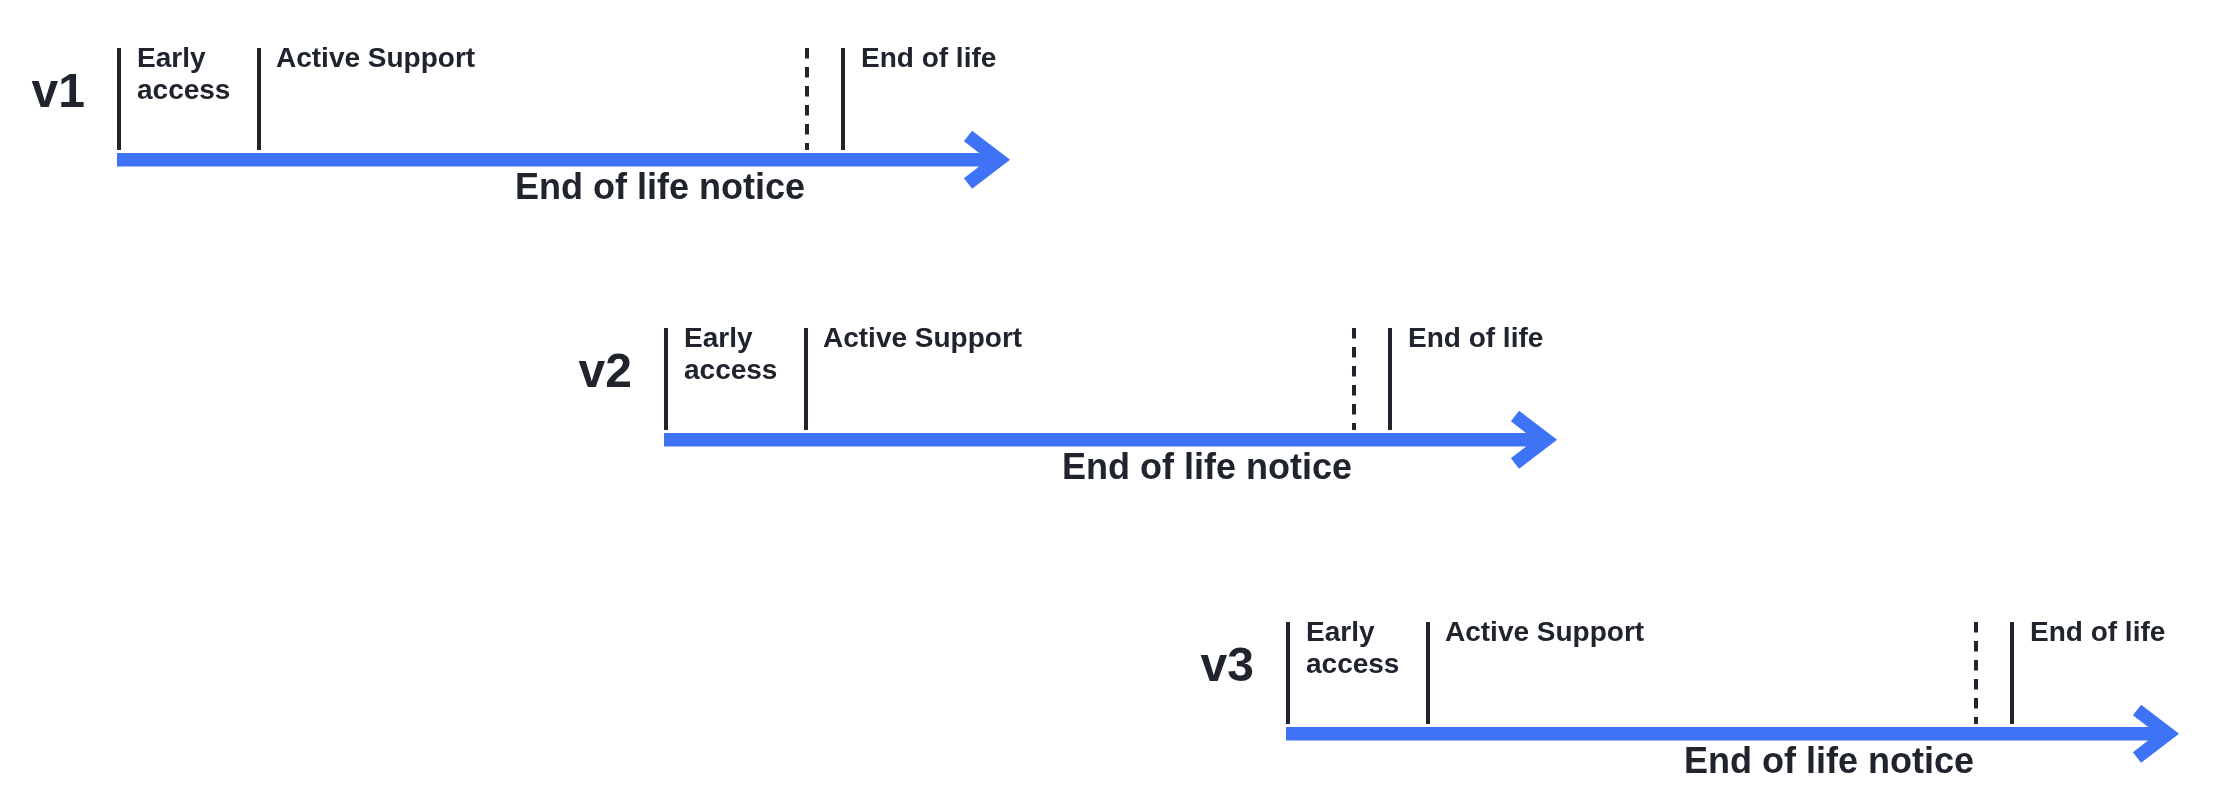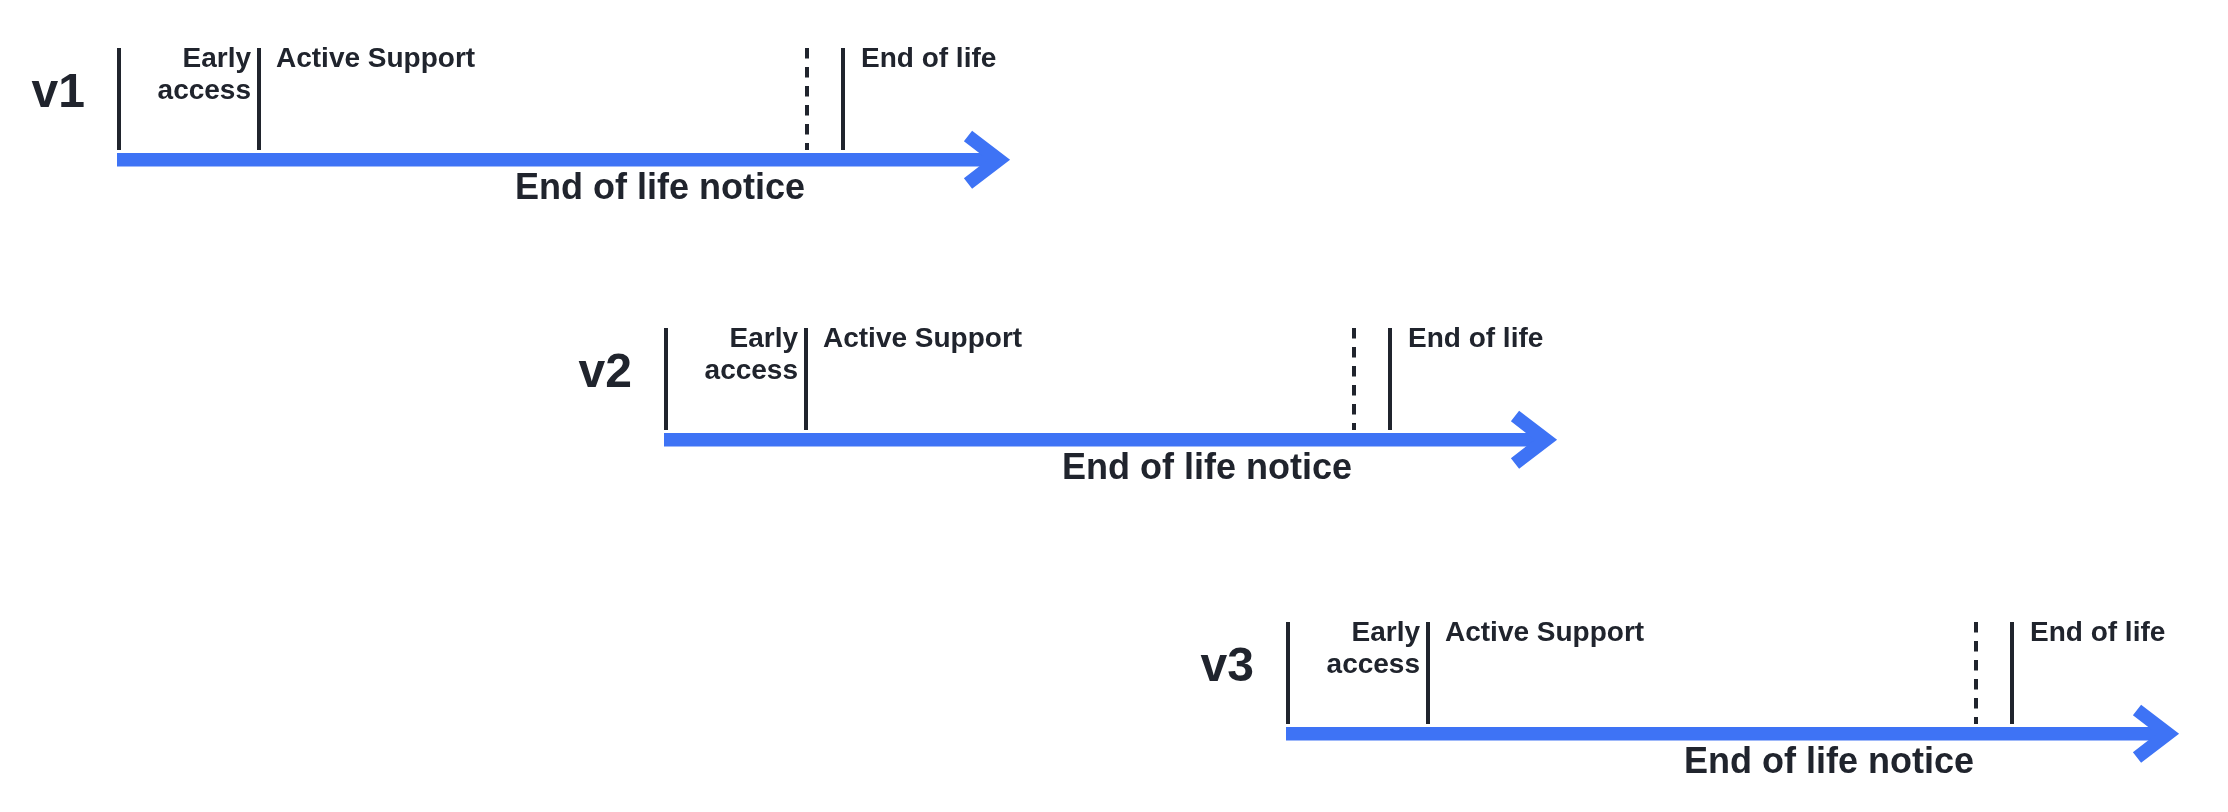--- a/index.html
+++ b/index.html
@@ -44,21 +44,21 @@
     color: var(--ink, #20242d);
   }
   .seg-label {
     position: absolute;
     top: -6px;
     font-size: 28px;
     line-height: 32px;
     font-weight: 700;
     color: var(--ink, #20242d);
   }
-  .seg-early  { left: 20px;  width: 114px; text-align: right; }
+  .seg-early  { left: 20px;  width: 114px; }
   .seg-active { left: 159px; white-space: nowrap; }
   .seg-eol    { left: 744px; white-space: nowrap; }
   .notice-label {
     position: absolute;
     left: 0;
     top: 124px;
     width: 688px;
     text-align: right;
     white-space: nowrap;
     font-size: 36px;

